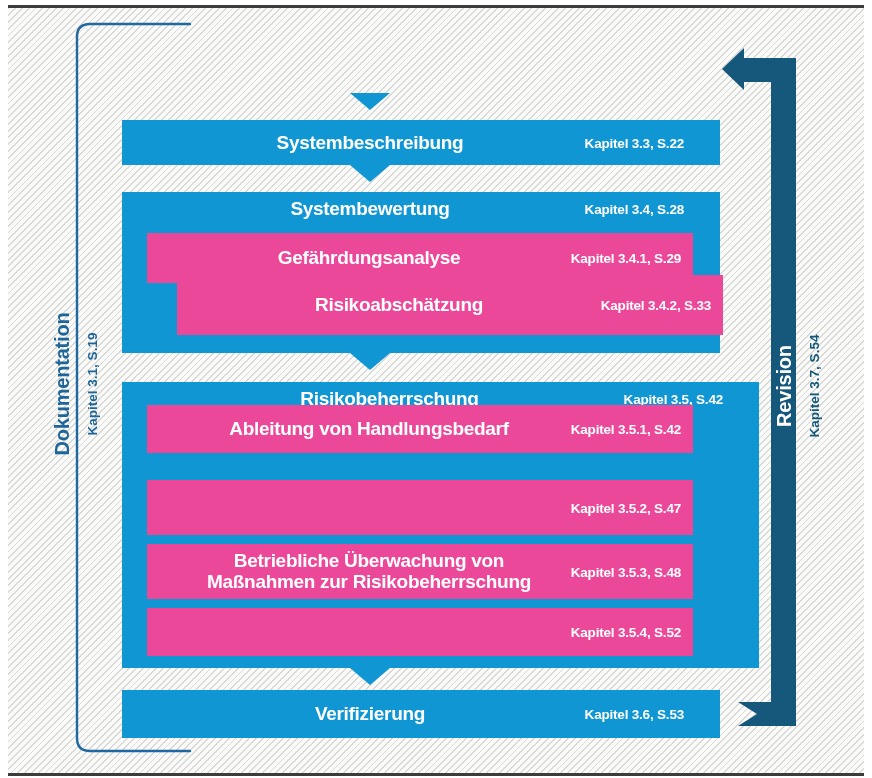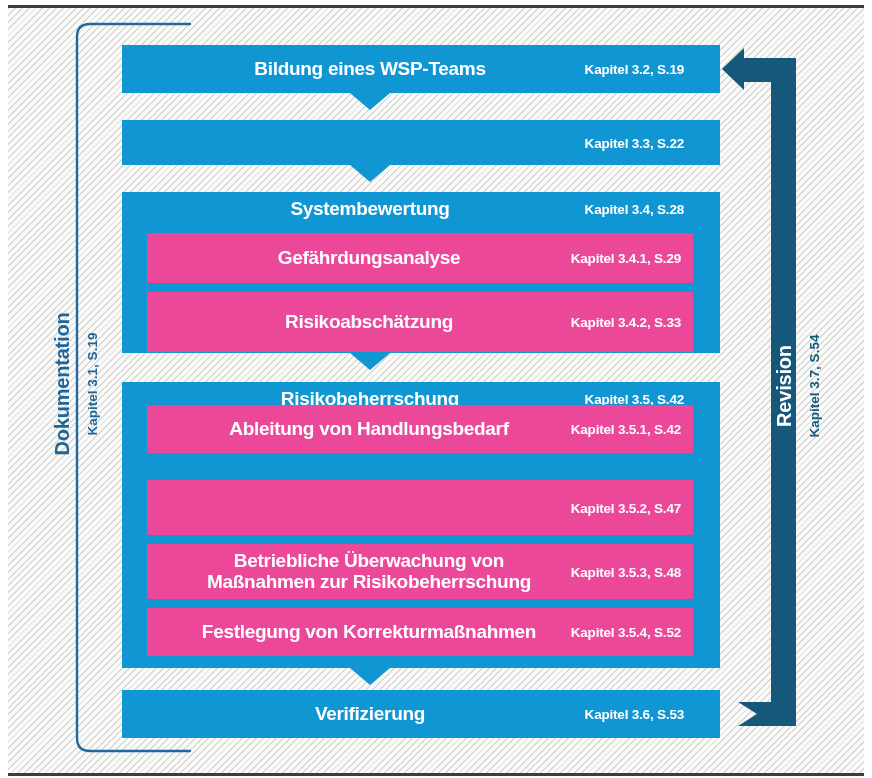--- a/index.html
+++ b/index.html
@@ -18,25 +18,25 @@
 
   svg.overlay{position:absolute;left:0;top:0;pointer-events:none;}
 
   
   .box{position:absolute;left:122px;width:598px;background:#1196d4;}
   .box.b1{top:45px;height:48px;}
   .box.b2{top:120px;height:45px;}
   .box.b5{top:690px;height:48px;}
   .group{position:absolute;left:122px;width:598px;background:#1196d4;}
   .group.g3{top:192px;height:161px;}
-  .group.g4{top:382px;height:286px;}
+  .group.g4{top:382px;height:286px;padding-left:39px;}
   .group-header{position:absolute;left:0;top:0;width:100%;height:34px;}
   .sub{position:absolute;left:25px;width:546px;background:#ec4899;}
   .g3 .s1{top:41px;height:50px;}
-  .g3 .s2{top:100px;height:60px;}
+  .g3 .s2{top:83px;height:60px;margin-left:30px;}
   .g4 .s1{top:23px;height:48px;}
   .g4 .s2{top:98px;height:55px;}
   .g4 .s3{top:162px;height:55px;text-decoration:underline;}
   .g4 .s4{top:226px;height:48px;}
 
   .box-title{
     position:absolute;left:calc(50% - 51px);top:50%;
     transform:translate(-50%,-50%);
     width:max-content;max-width:368px;text-align:center;
     color:#ffffff;font-size:19px;font-weight:bold;letter-spacing:-0.3px;
@@ -78,27 +78,24 @@
   <div class="rule top"></div>
   <div class="rule bottom"></div>
 
   <svg class="overlay" width="872" height="778" viewBox="0 0 872 778">
 
     <path d="M 190 24 L 90 24 Q 77 24 77 37 L 77 738 Q 77 751 90 751 L 190 751" fill="none" stroke="#2068a0" stroke-width="2.4" stroke-linecap="round"></path>
 
     <polygon points="722,69 744,48 744,58 796,58 796,726 738,726 757,714 738,702 771,702 771,82 744,82 744,90" fill="#15587c"></polygon>
   </svg>
 
-  <div class="box b1">
-    <div class="box-title">Bildung eines WSP-Teams</div>
-    <div class="box-kapitel">Kapitel 3.2, S.19</div>
-  </div>
   <div class="tri t1"></div>
 
   <div class="box b2">
+    <div class="box-title">Systembeschreibung</div>
     <div class="box-kapitel">Kapitel 3.3, S.22</div>
   </div>
   <div class="tri t2"></div>
 
   <div class="group g3">
     <div class="group-header">
       <div class="box-title">Systembewertung</div>
       <div class="box-kapitel">Kapitel 3.4, S.28</div>
     </div>
     <div class="sub s1">
@@ -122,21 +119,20 @@
       <div class="box-kapitel">Kapitel 3.5.1, S.42</div>
     </div>
     <div class="sub s2">
       <div class="box-kapitel">Kapitel 3.5.2, S.47</div>
     </div>
     <div class="sub s3">
       <div class="box-title">Betriebliche Überwachung von Maßnahmen zur Risikobeherrschung</div>
       <div class="box-kapitel">Kapitel 3.5.3, S.48</div>
     </div>
     <div class="sub s4">
-      <div class="box-title">Festlegung von Korrekturmaßnahmen</div>
       <div class="box-kapitel">Kapitel 3.5.4, S.52</div>
     </div>
   </div>
   <div class="tri t4"></div>
 
   <div class="box b5">
     <div class="box-title">Verifizierung</div>
     <div class="box-kapitel">Kapitel 3.6, S.53</div>
   </div>
 

